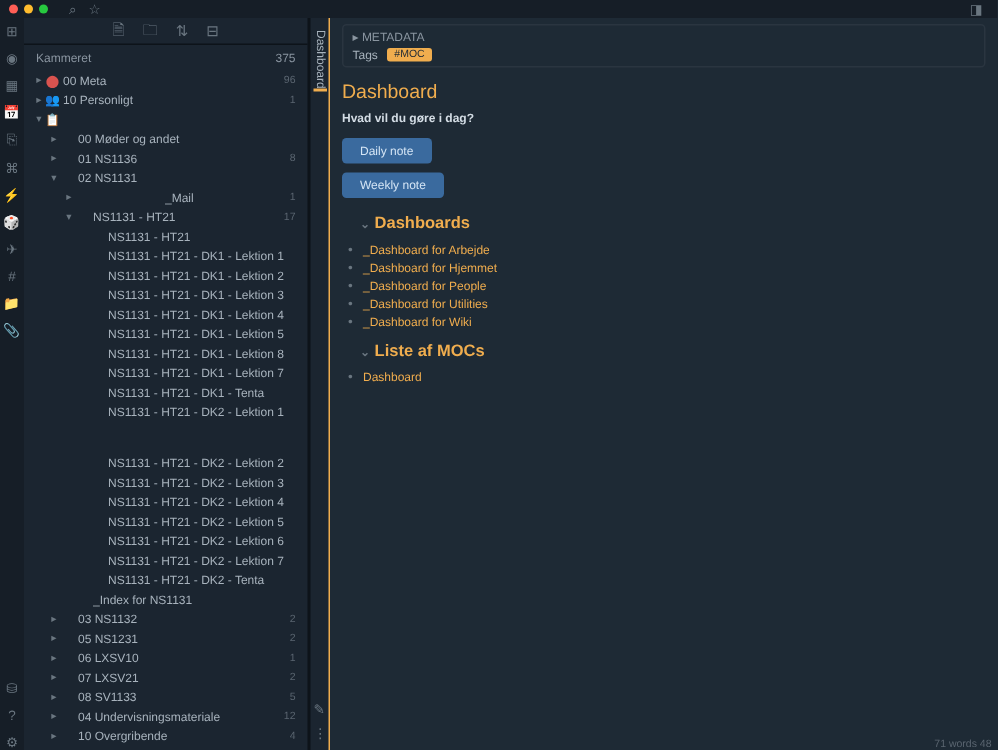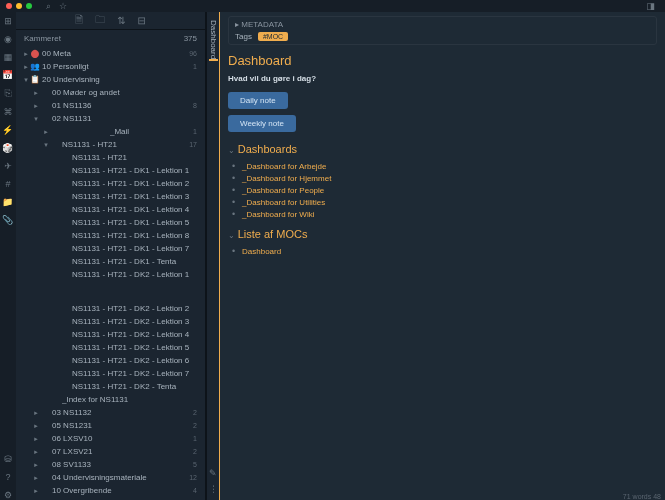--- a/index.html
+++ b/index.html
@@ -26,21 +26,21 @@
 .node .cnt{color:#5a6570;font-size:7px;padding-right:2px}.fi.red{color:#d9534f}.fi.grn{color:#5cb85c}.fi.pur{color:#a67fd1}
 .spine{width:14px;background:#1b2530;border-left:1px solid #0d1319;border-right:1px solid #f0ad4e;position:relative}
 .spine .lbl{position:absolute;top:8px;left:2px;writing-mode:vertical-rl;font-size:8px;color:#a8b3bd;border-bottom:2px solid #f0ad4e}
 .spine .eic{position:absolute;bottom:6px;left:2px;display:flex;flex-direction:column;gap:6px;color:#6a7680;font-size:9px}
 .content{flex:1;background:#1e2a35;padding:4px 8px;overflow-y:auto}
 .meta{border:1px solid #2a3540;border-radius:3px;padding:3px 6px;margin-bottom:8px;font-size:8px}
 .meta-hdr{color:#8a95a0;margin-bottom:3px}
 .meta-row{display:flex;align-items:center;gap:6px}
 .tag{background:#f0ad4e;color:#1e2a35;padding:1px 5px;border-radius:2px;font-size:7px}
 h1{color:#f0ad4e;font-size:13px;font-weight:500;margin:6px 0}
-h2{color:#f0ad4e;font-size:11px;font-weight:400;margin:8px 0 5px}
+h2{color:#f0ad4e;font-size:11px;font-weight:700;margin:8px 12px 5px}
 .har{color:#6a7680;font-size:8px;margin-right:3px}
 h3{color:#d4dde5;font-size:8px;font-weight:600;margin:6px 0}
 .btn{display:inline-block;background:#3a6a9e;color:#d4e5f5;padding:4px 12px;border-radius:3px;font-size:8px;margin:3px 0;cursor:pointer}
 ul{list-style:none;padding-left:14px}
 li{position:relative;padding:1px 0}
 li::before{content:"•";position:absolute;left:-10px;color:#6a7680}
 .lnk{color:#f0ad4e;font-size:8px;cursor:pointer}
 .status{position:fixed;bottom:0;right:4px;font-size:7px;color:#5a6570}
 </style>
 </head>
@@ -96,21 +96,20 @@
         </div>
         <div class="node" style="padding-left: 6px;">
           <span class="arr">▸</span>
           <span class="fi grn">👥</span>
           <span class="nm">10 Personligt</span>
           <span class="cnt">1</span>
         </div>
         <div class="node" style="padding-left: 6px;">
           <span class="arr">▾</span>
           <span class="fi pur">📋</span>
-          <span class="nm">20 Undervisning</span>
           <span class="cnt"></span>
         </div>
         <div class="node" style="padding-left: 16px;">
           <span class="arr">▸</span>
           <span class="fi "></span>
           <span class="nm">00 Møder og andet</span>
           <span class="cnt"></span>
         </div>
         <div class="node" style="padding-left: 16px;">
           <span class="arr">▸</span>

